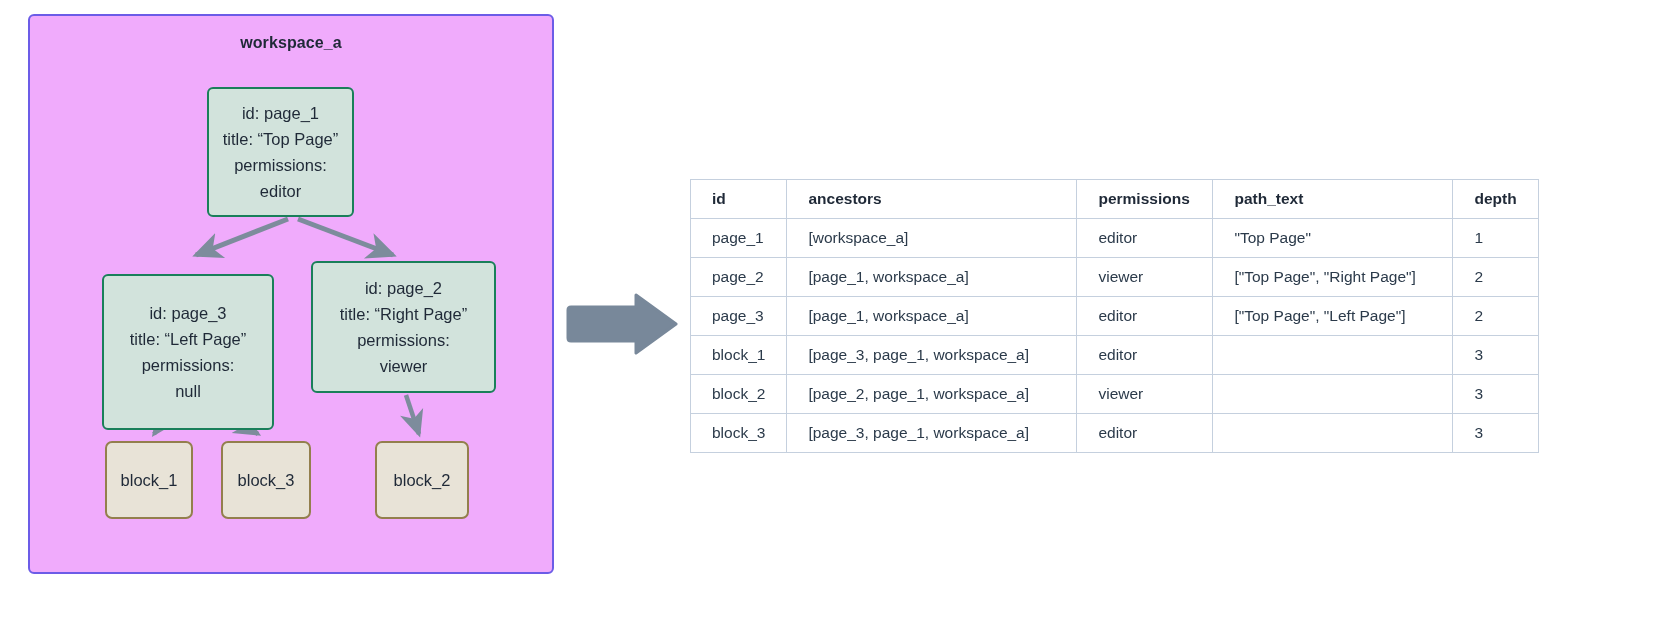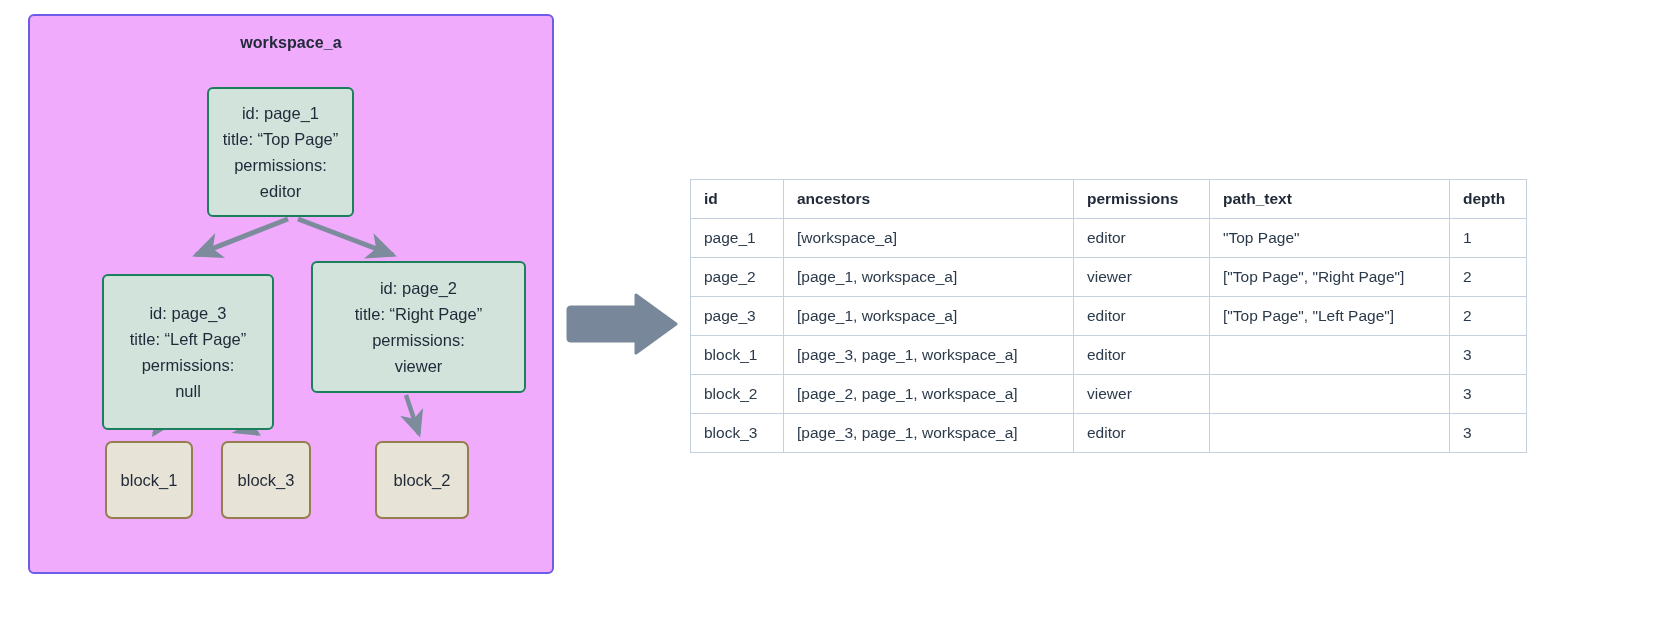--- a/index.html
+++ b/index.html
@@ -76,21 +76,21 @@
     background: #e8e3d7;
     border: 2px solid #937f4d;
     font-size: 16.5px;
     color: #1f2937;
     border-radius: 7px;
   }
   .node-line { display: block; white-space: nowrap; }
 
   #node-page1 { left: 207px; top: 87px;  width: 147px; height: 130px; }
   #node-page3 { left: 102px; top: 274px; width: 172px; height: 156px; }
-  #node-page2 { left: 311px; top: 261px; width: 215px; height: 132px; }
+  #node-page2 { left: 311px; top: 261px; width: 185px; height: 132px; }
   #node-block1 { left: 105px; top: 441px; width: 88px; height: 78px; }
   #node-block3 { left: 221px; top: 441px; width: 90px; height: 78px; }
   #node-block2 { left: 375px; top: 441px; width: 94px; height: 78px; }
 
   
   .big-arrow {
     position: absolute;
     left: 566px;
     top: 293px;
     width: 112px;
@@ -103,21 +103,21 @@
     left: 690px;
     top: 179px;
     border-collapse: collapse;
     background: #ffffff;
     font-size: 15.5px;
     color: #2b3a4a;
   }
   .result-table th,
   .result-table td {
     border: 1px solid #c5d0de;
-    padding: 10px 13px;
+    padding: 10px 21px;
     text-align: left;
     white-space: nowrap;
     height: 23px;
     box-sizing: border-box;
     background: #ffffff;
   }
   .result-table th {
     font-weight: bold;
     color: #1f2937;
   }

